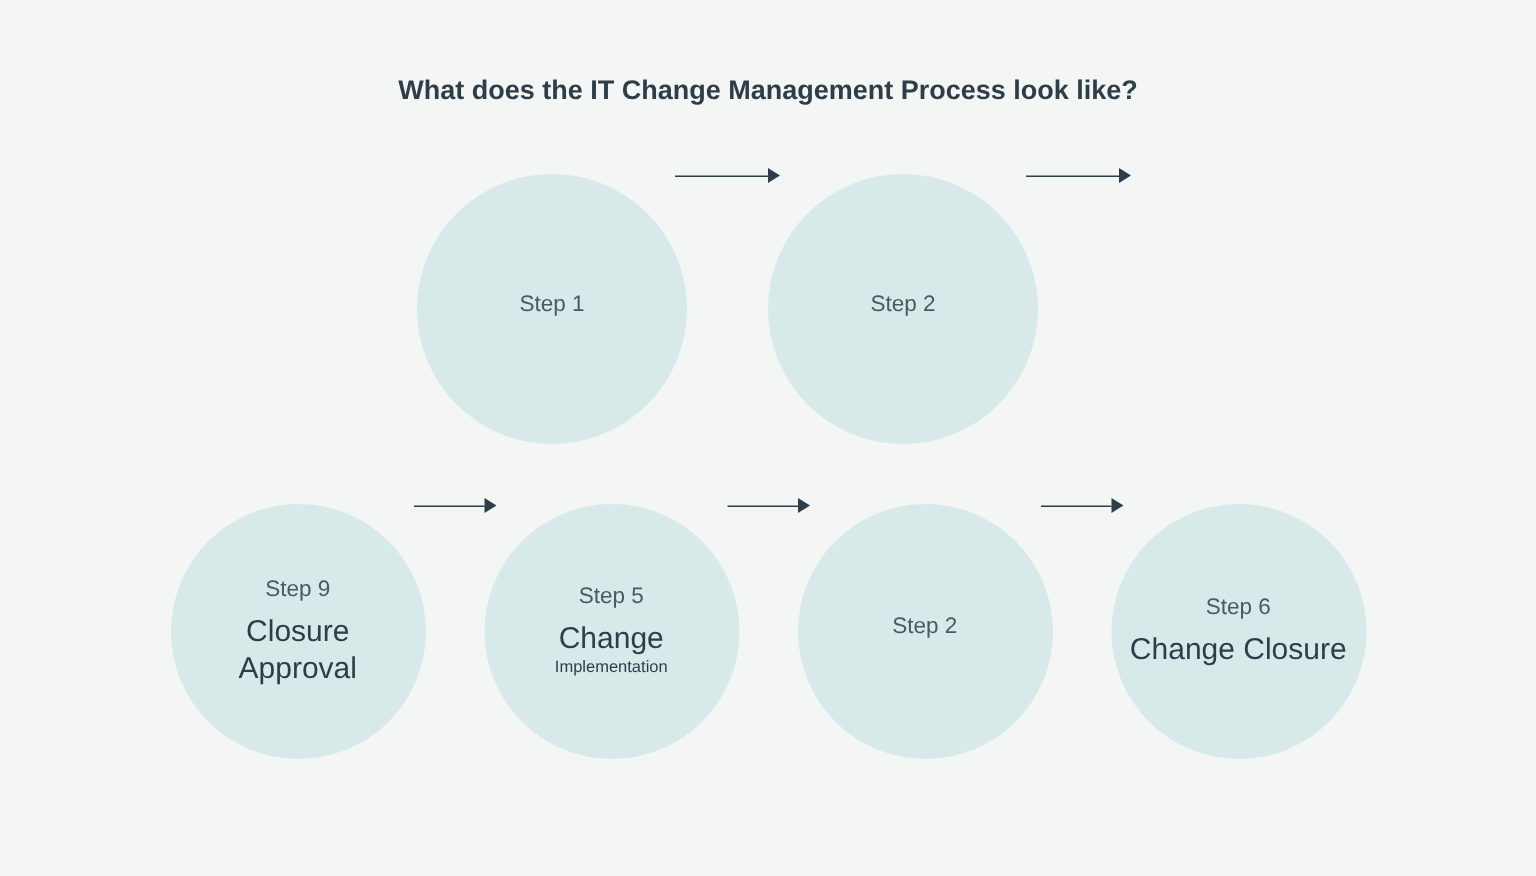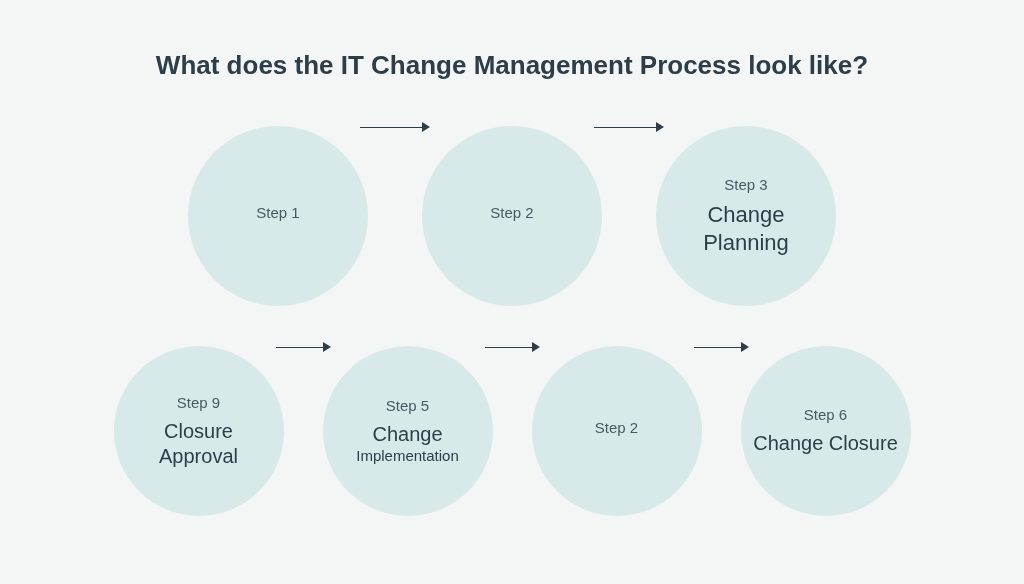--- a/index.html
+++ b/index.html
@@ -10,21 +10,21 @@
     body {
       width: 1024px;
       height: 584px;
       background: #f4f5f5;
       font-family: -apple-system, BlinkMacSystemFont, 'Segoe UI', Arial, sans-serif;
       padding: 50px 40px;
       overflow: hidden;
     }
     .title {
       text-align: center;
-      font-size: 26px;
+      font-size: 18px;
       font-weight: 700;
       color: #2e3e49;
       margin-bottom: 45px;
     }
     .row {
       display: flex;
       justify-content: center;
       margin-bottom: 40px;
     }
     .circle {
@@ -53,21 +53,21 @@
       font-size: 22px;
       font-weight: 400;
       color: #2e3e49;
       line-height: 1.25;
       padding: 0 10px;
     }
     .step-title.small {
       font-size: 20px;
     }
     .step-title .impl {
-      font-size: 15px;
+      font-size: 11px;
       display: block;
     }
     .arrow {
       width: 70px;
       height: 2px;
       display: flex;
       align-items: center;
       margin: 0 -8px;
       position: relative;
       flex-shrink: 0;
@@ -101,24 +101,20 @@
     <div class="arrow-line"></div>
       <div class="arrow-head"></div>
   </div>
   <div class="circle">
     <div class="step-label">Step 2</div>
   </div>
   <div class="arrow">
     <div class="arrow-line"></div>
       <div class="arrow-head"></div>
   </div>
-  <div class="circle">
-    <div class="step-label">Step 3</div>
-    <div class="step-title">Change Planning</div>
-  </div>
 </div>
 
 <div class="row">
   <div class="circle small">
     <div class="step-label">Step 9</div>
     <div class="step-title small">Closure Approval</div>
   </div>
   <div class="arrow short">
     <div class="arrow-line"></div>
       <div class="arrow-head"></div>

